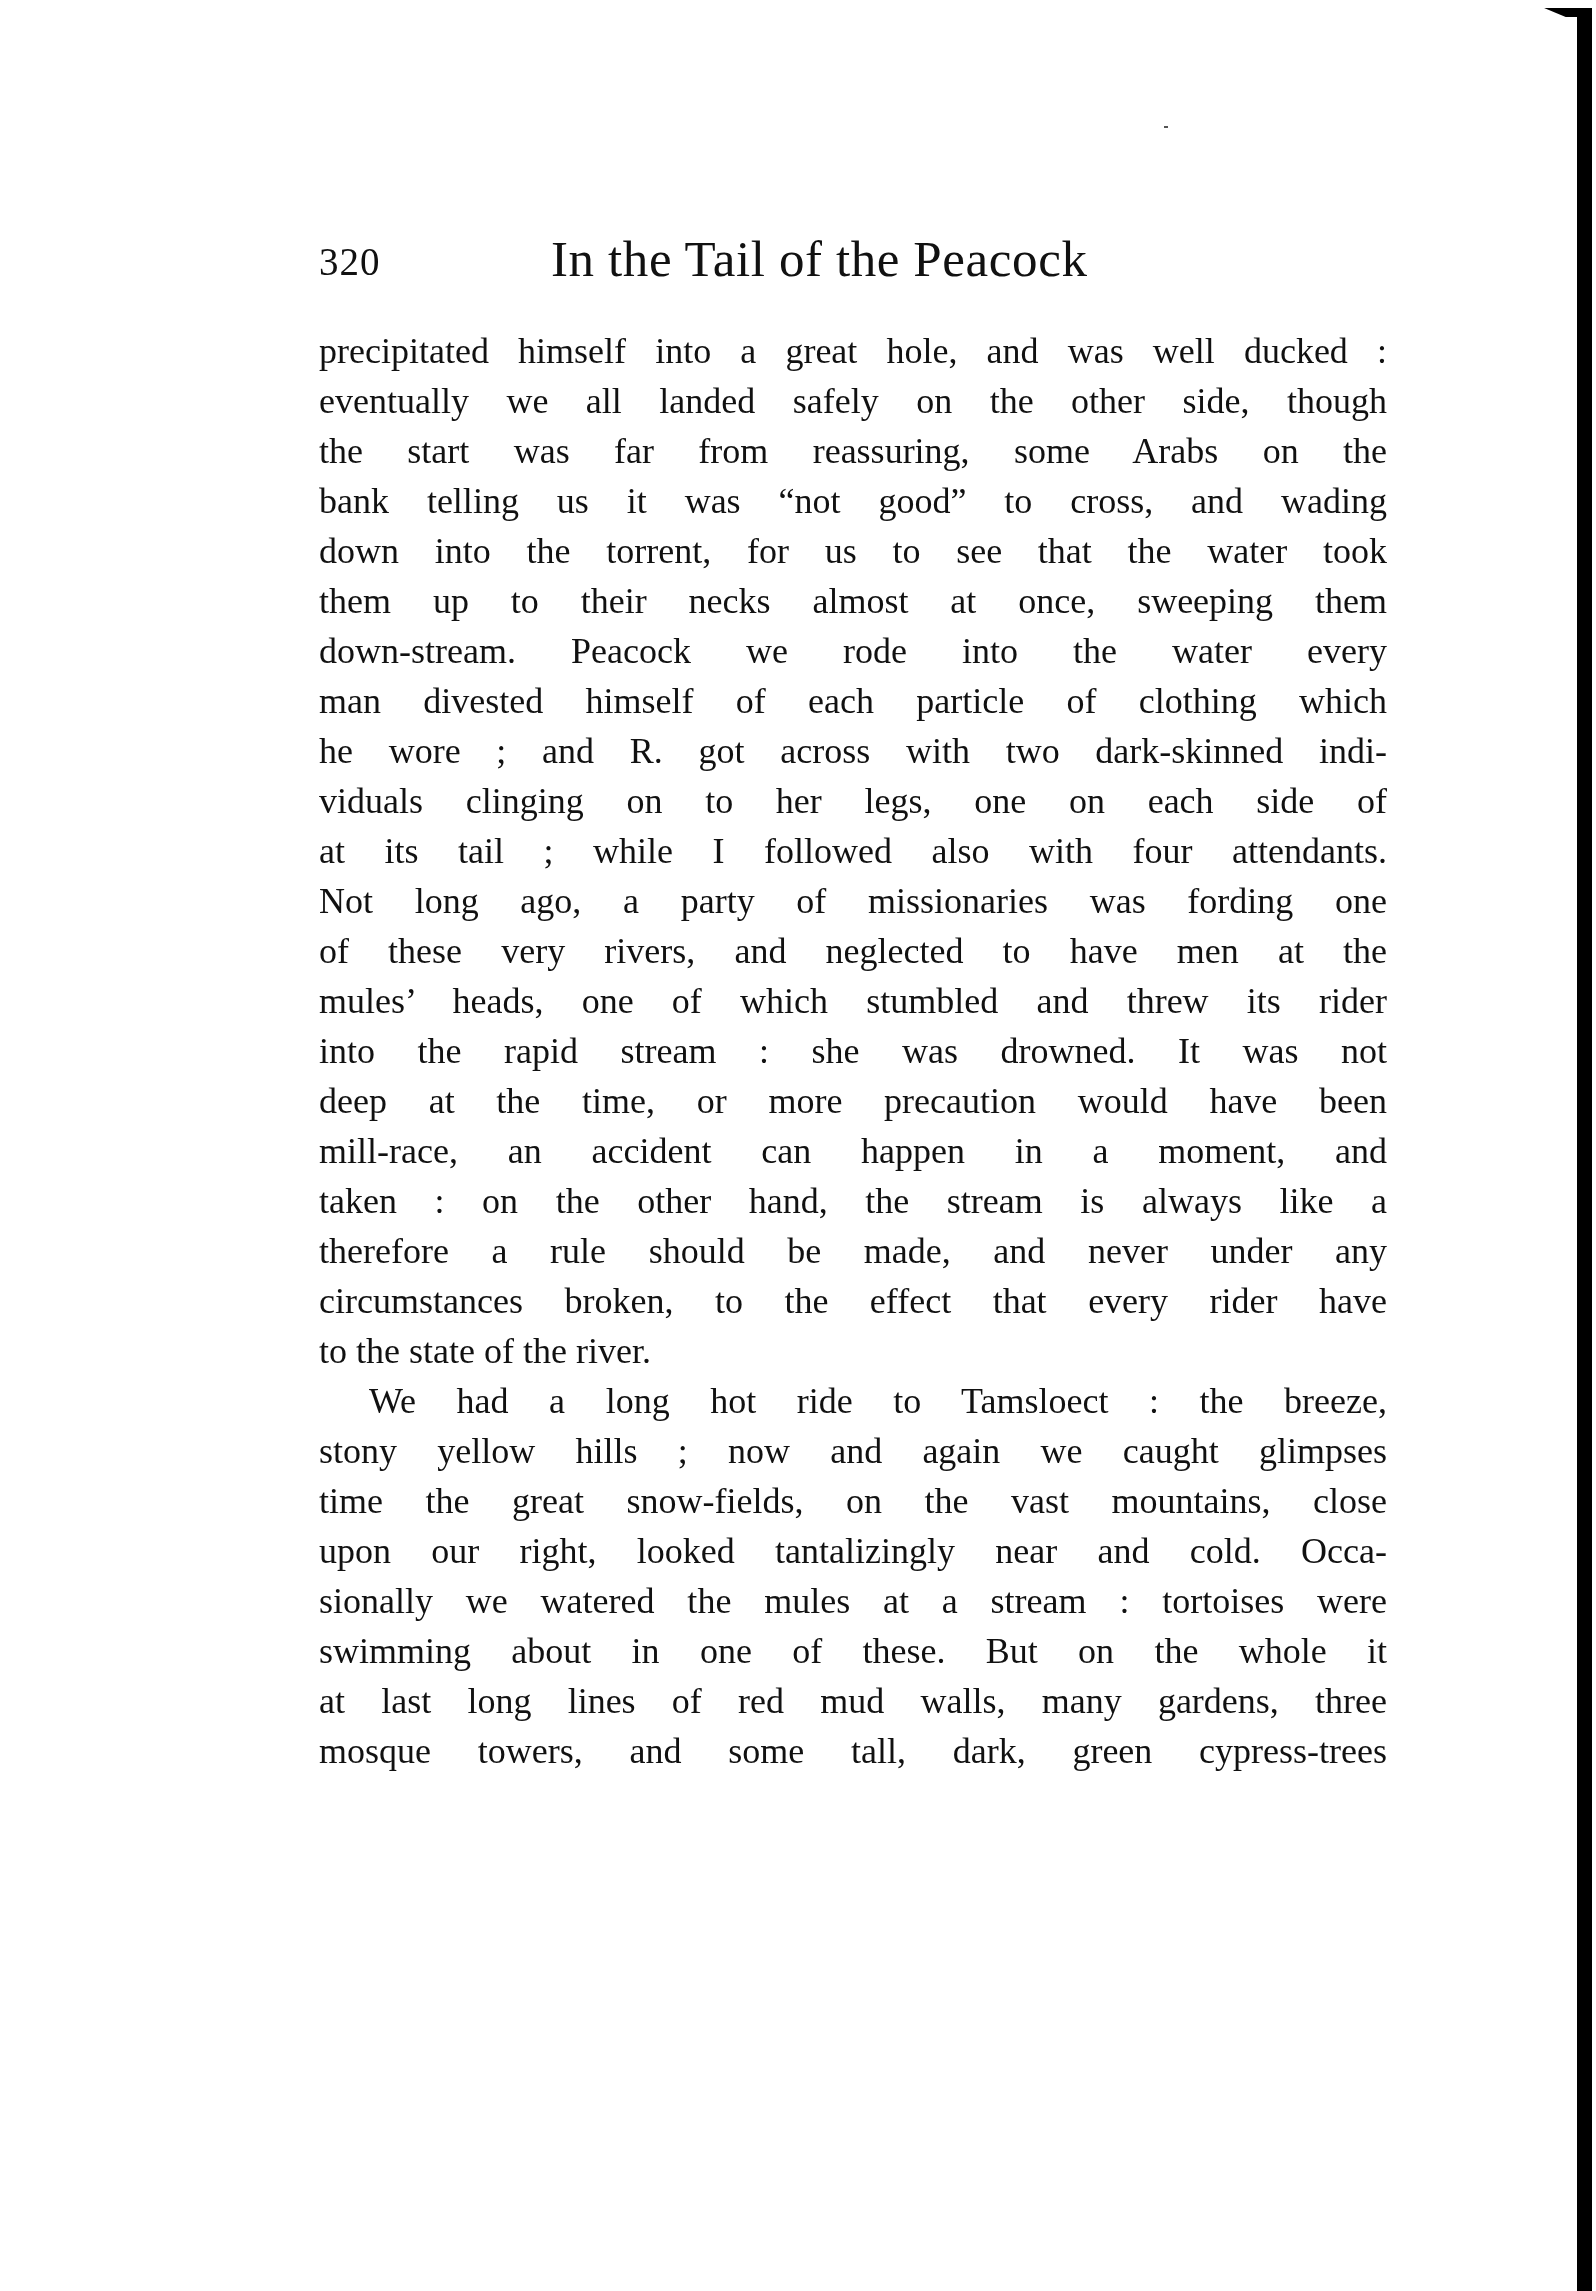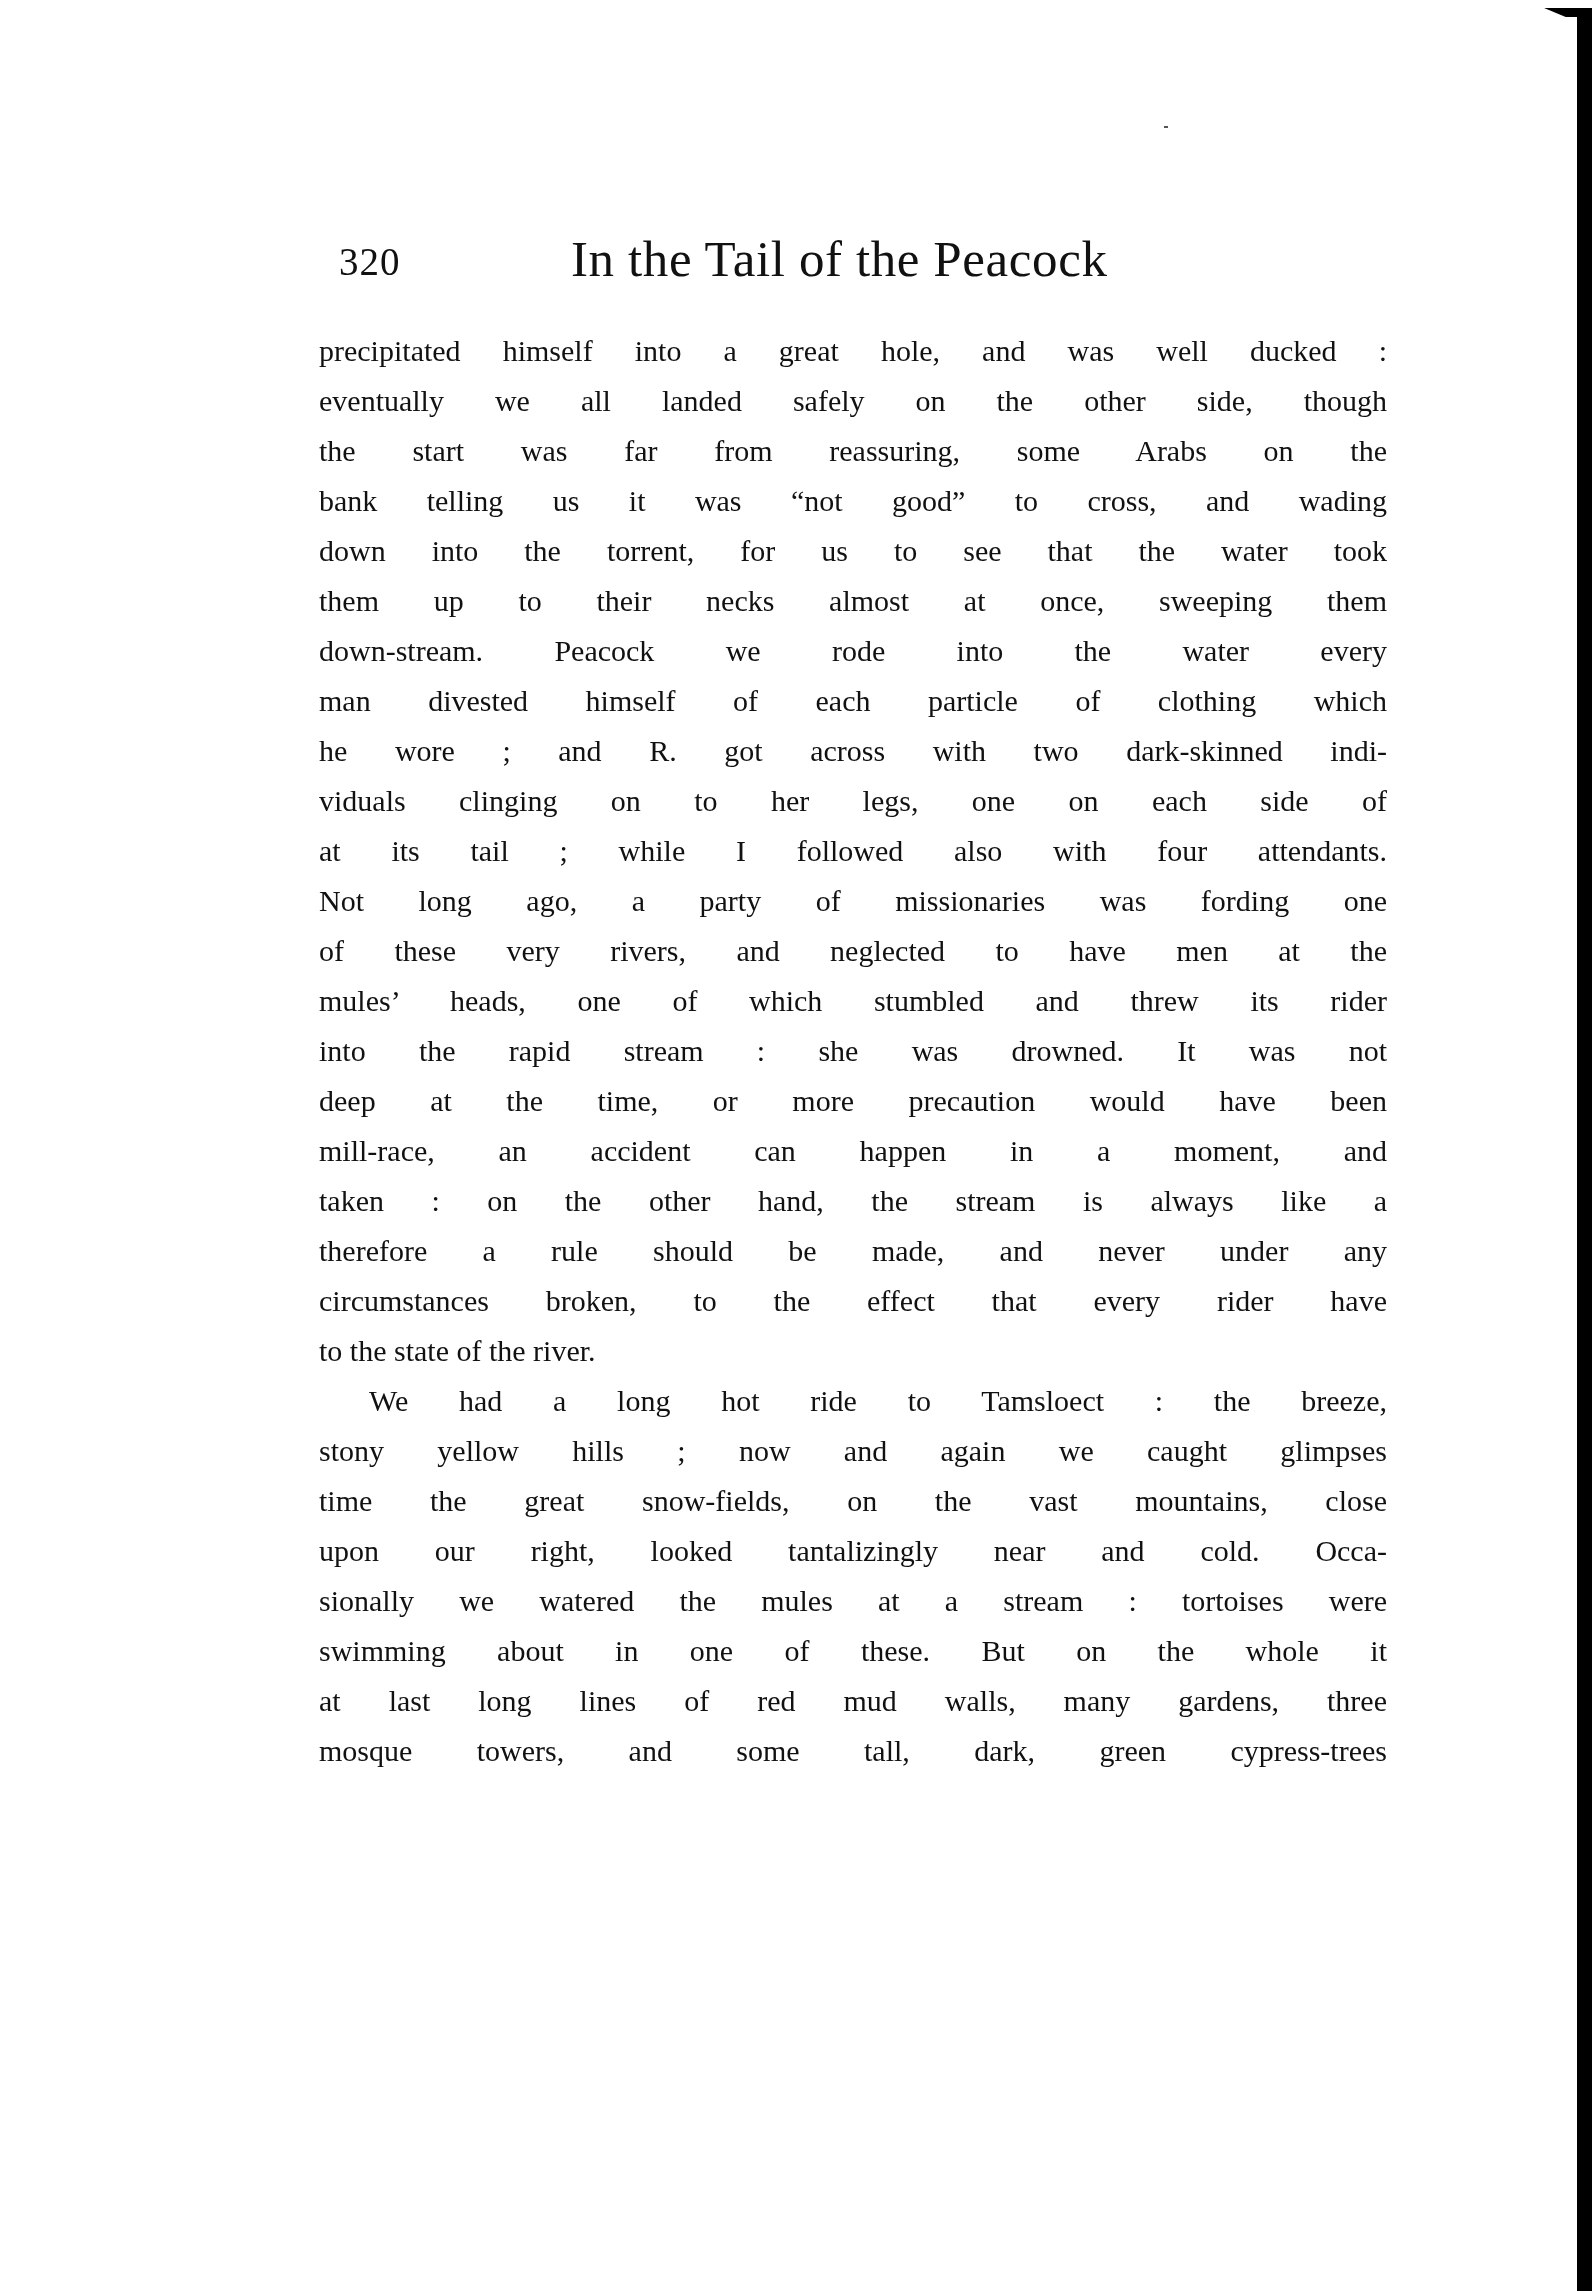--- a/index.html
+++ b/index.html
@@ -39,21 +39,20 @@
       width: 3.9px;
       height: 1.9px;
       background: #555;
     }
     .running-head {
       position: absolute;
       left: 319px;
       top: 230px;
       width: 1068px;
       height: 58px;
-      margin-left: 20px;
     }
     .page-number {
       position: absolute;
       left: 0;
       top: 7.7px;
       font-size: 39px;
       line-height: 48px;
       letter-spacing: 1px;
     }
     .page-title {
@@ -68,21 +67,21 @@
     .body-text {
       position: absolute;
       left: 319px;
       top: 326px;
       width: 1068px;
     }
     .line {
       display: block;
       height: 50px;
       line-height: 50px;
-      font-size: 30px;
+      font-size: 36px;
       text-align: justify;
       text-align-last: justify;
       white-space: nowrap;
       overflow: visible;
     }
     .line.last {
       text-align-last: left;
     }
     .line.indent {
       padding-left: 50px;

